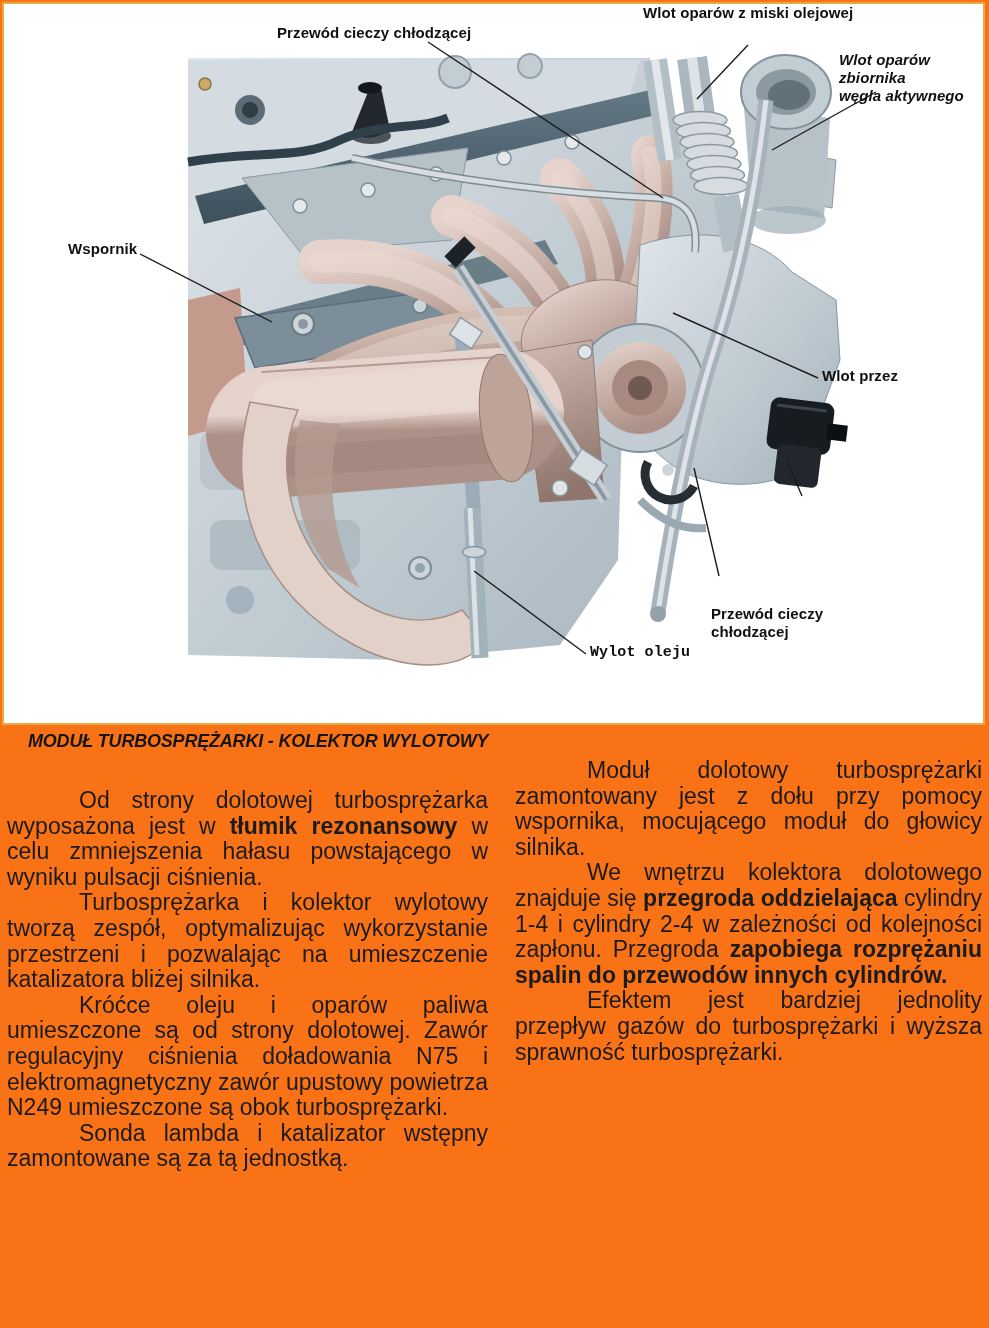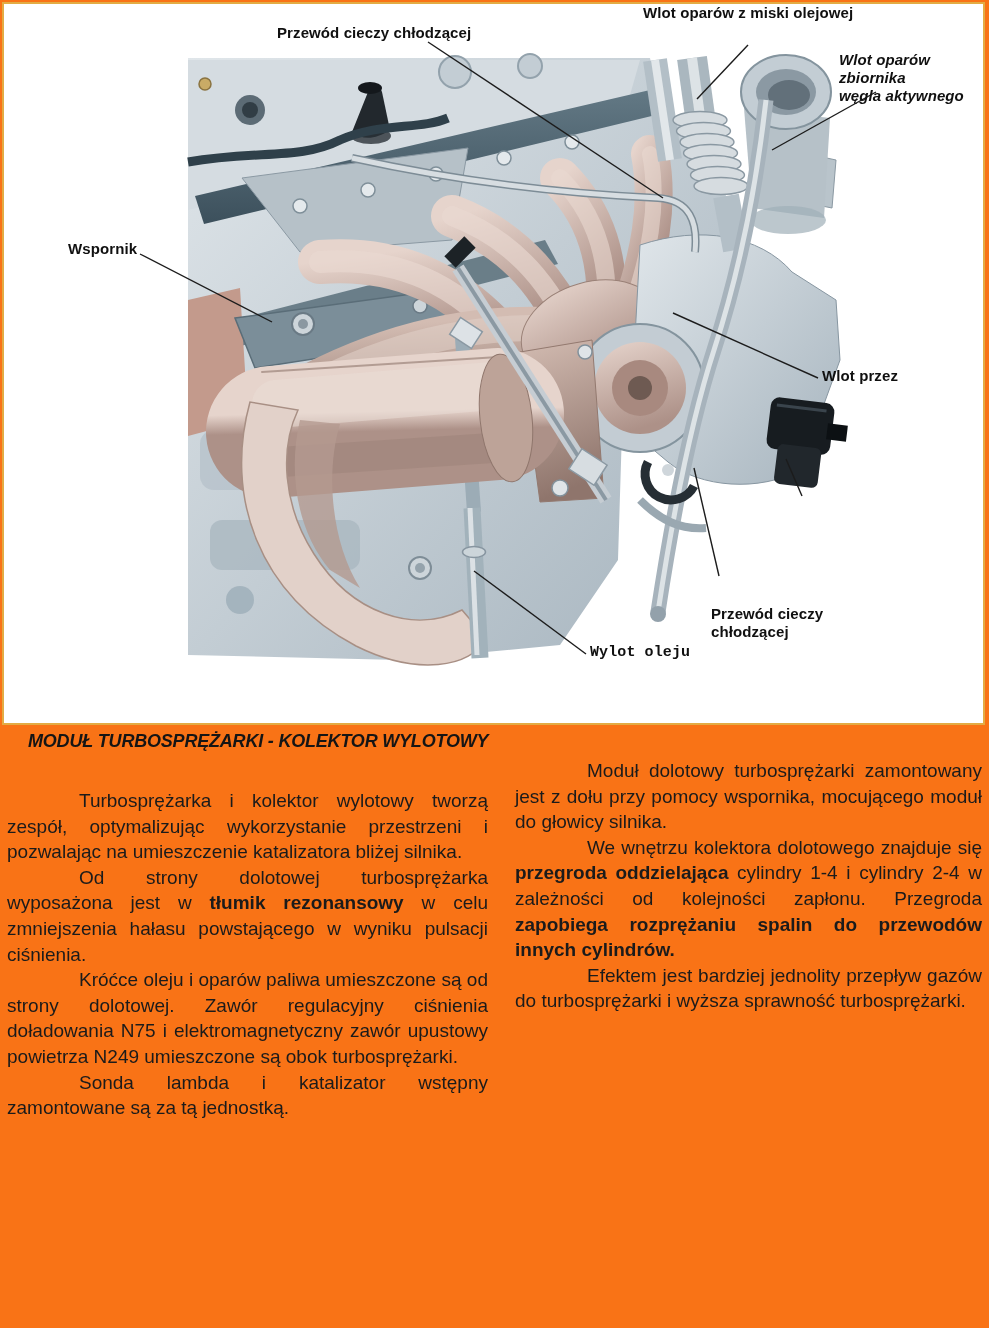--- a/index.html
+++ b/index.html
@@ -14,21 +14,21 @@
   .lbl-oil-pan{left:643px;top:4px;}
   .lbl-charcoal{left:839px;top:51px;font-style:italic;}
   .lbl-bracket{left:68px;top:240px;}
   .lbl-oil-inlet{left:822px;top:367px;}
   .lbl-n249{left:804px;top:494px;}
   .lbl-coolant-bottom{left:711px;top:573px;margin-top:32px;}
   .lbl-oil-outlet{left:590px;top:644px;font-family:Liberation Mono, monospace;}
   .doc-title{position:absolute;left:28px;top:731px;margin:0;
         font-style:italic;font-weight:bold;font-size:18px;color:#151515;letter-spacing:-0.2px;}
   .columns{position:absolute;left:7px;top:752px;width:975px;display:flex;gap:27px;}
-  .col{color:#1b1b1b;font-size:19px;line-height:25.6px;text-align:justify;}
+  .col{color:#1b1b1b;font-size:23px;line-height:25.6px;text-align:justify;}
   .col p{margin:0;text-indent:72px;}
   .col b{font-weight:bold;}
   .col-left{width:481px;padding-top:36px;}
   .col-right{width:467px;padding-top:6px;}
 </style>
 </head>
 <body>
 
 <div class="page">
 
@@ -216,22 +216,22 @@
   <div class="fig-label lbl-bracket">Wspornik</div>
   <div class="fig-label lbl-oil-inlet">Wlot przez</div>
   <div class="fig-label lbl-coolant-bottom">Przewód cieczy
 chłodzącej</div>
   <div class="fig-label lbl-oil-outlet">Wylot oleju</div>
 
   <h1 class="doc-title">MODUŁ TURBOSPRĘŻARKI - KOLEKTOR WYLOTOWY</h1>
 
   <div class="columns">
     <div class="col col-left">
+        <p>Od strony dolotowej turbosprężarka wyposażona jest w <b>tłumik rezonansowy</b> w celu zmniejszenia hałasu powstającego w wyniku pulsacji ciśnienia.</p>
         <p>Turbosprężarka i kolektor wylotowy tworzą zespół, optymalizując wykorzystanie przestrzeni i pozwalając na umieszczenie katalizatora bliżej silnika.</p>
-        <p>Od strony dolotowej turbosprężarka wyposażona jest w <b>tłumik rezonansowy</b> w celu zmniejszenia hałasu powstającego w wyniku pulsacji ciśnienia.</p>
         <p>Króćce oleju i oparów paliwa umieszczone są od strony dolotowej. Zawór regulacyjny ciśnienia doładowania N75 i elektromagnetyczny zawór upustowy powietrza N249 umieszczone są obok turbosprężarki.</p>
         <p>Sonda lambda i katalizator wstępny zamontowane są za tą jednostką.</p>
       </div>
     <div class="col col-right">
         <p>Moduł dolotowy turbosprężarki zamontowany jest z dołu przy pomocy wspornika, mocującego moduł do głowicy silnika.</p>
         <p>We wnętrzu kolektora dolotowego znajduje się <b>przegroda oddzielająca</b> cylindry 1-4 i cylindry 2-4 w zależności od kolejności zapłonu. Przegroda <b>zapobiega rozprężaniu spalin do przewodów innych cylindrów.</b></p>
         <p>Efektem jest bardziej jednolity przepływ gazów do turbosprężarki i wyższa sprawność turbosprężarki.</p>
       </div>
   </div>
 

